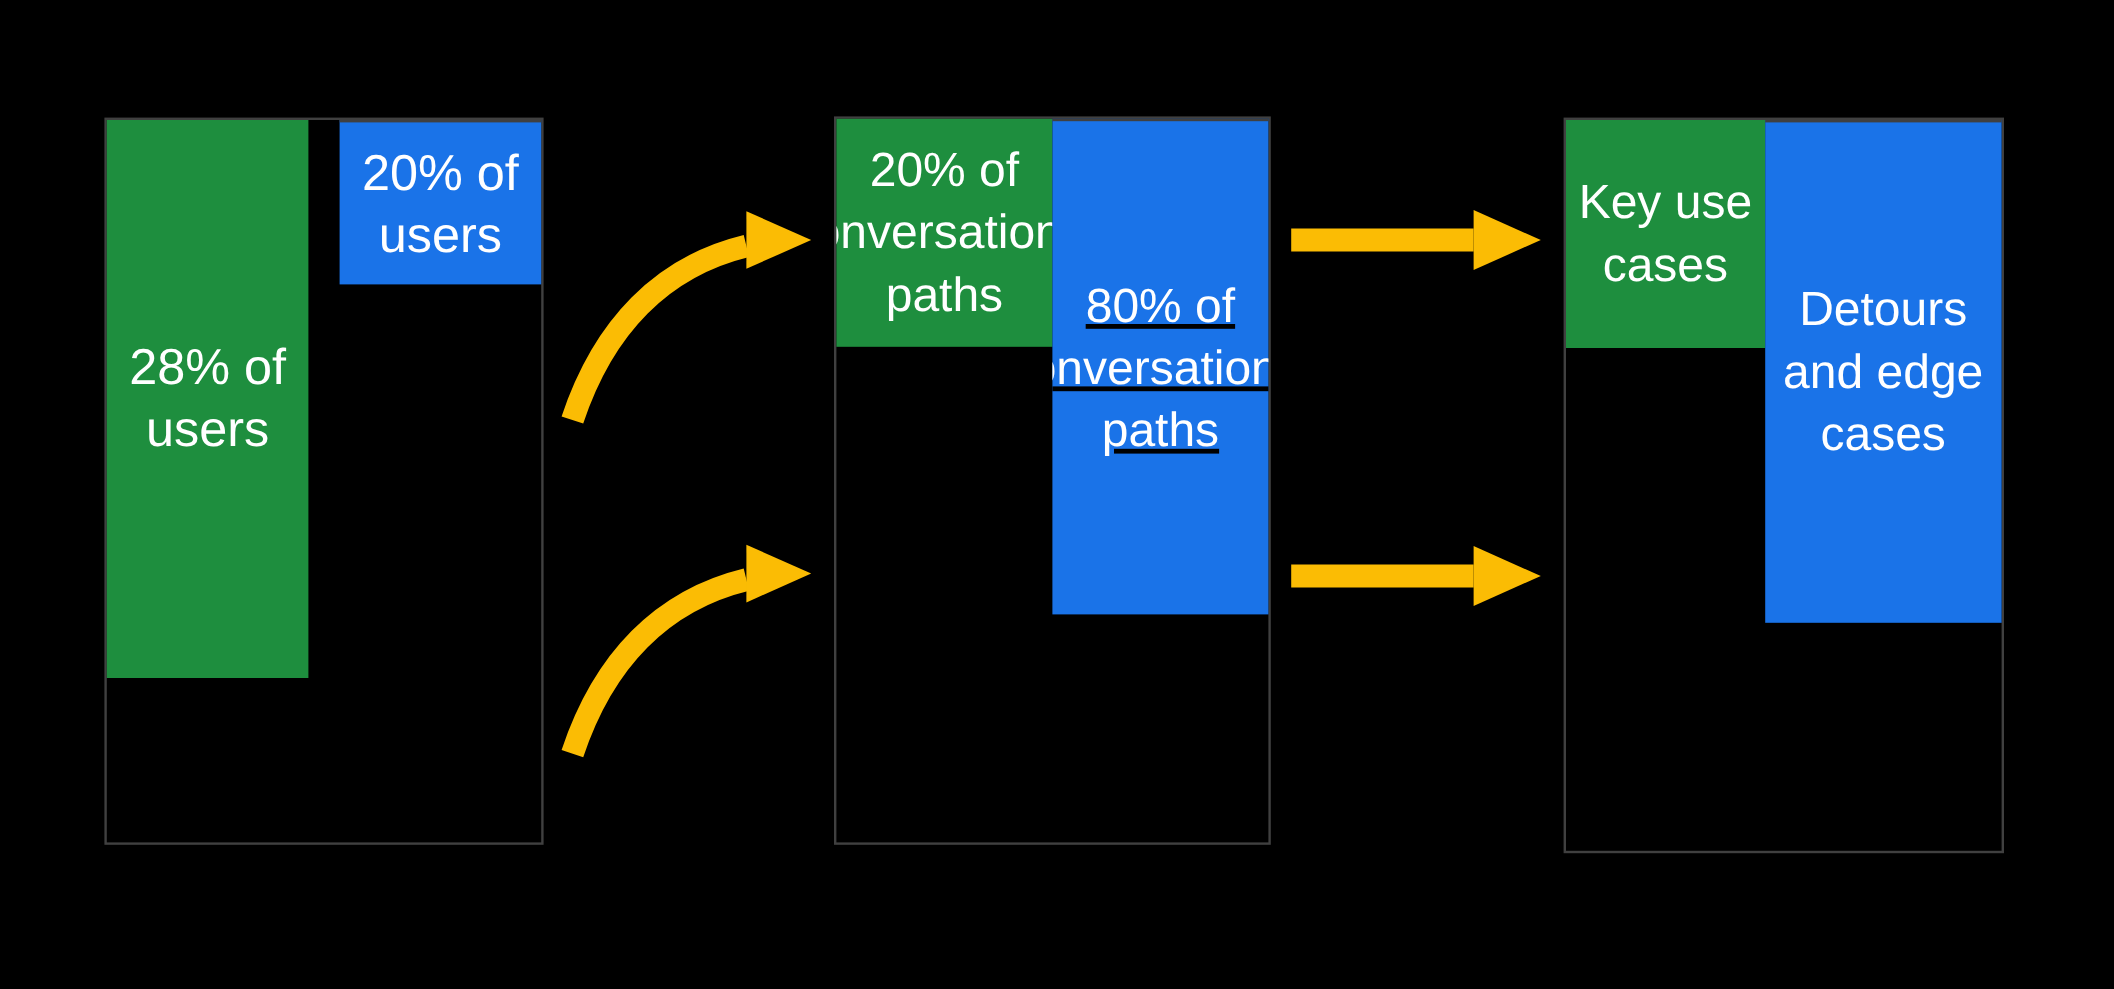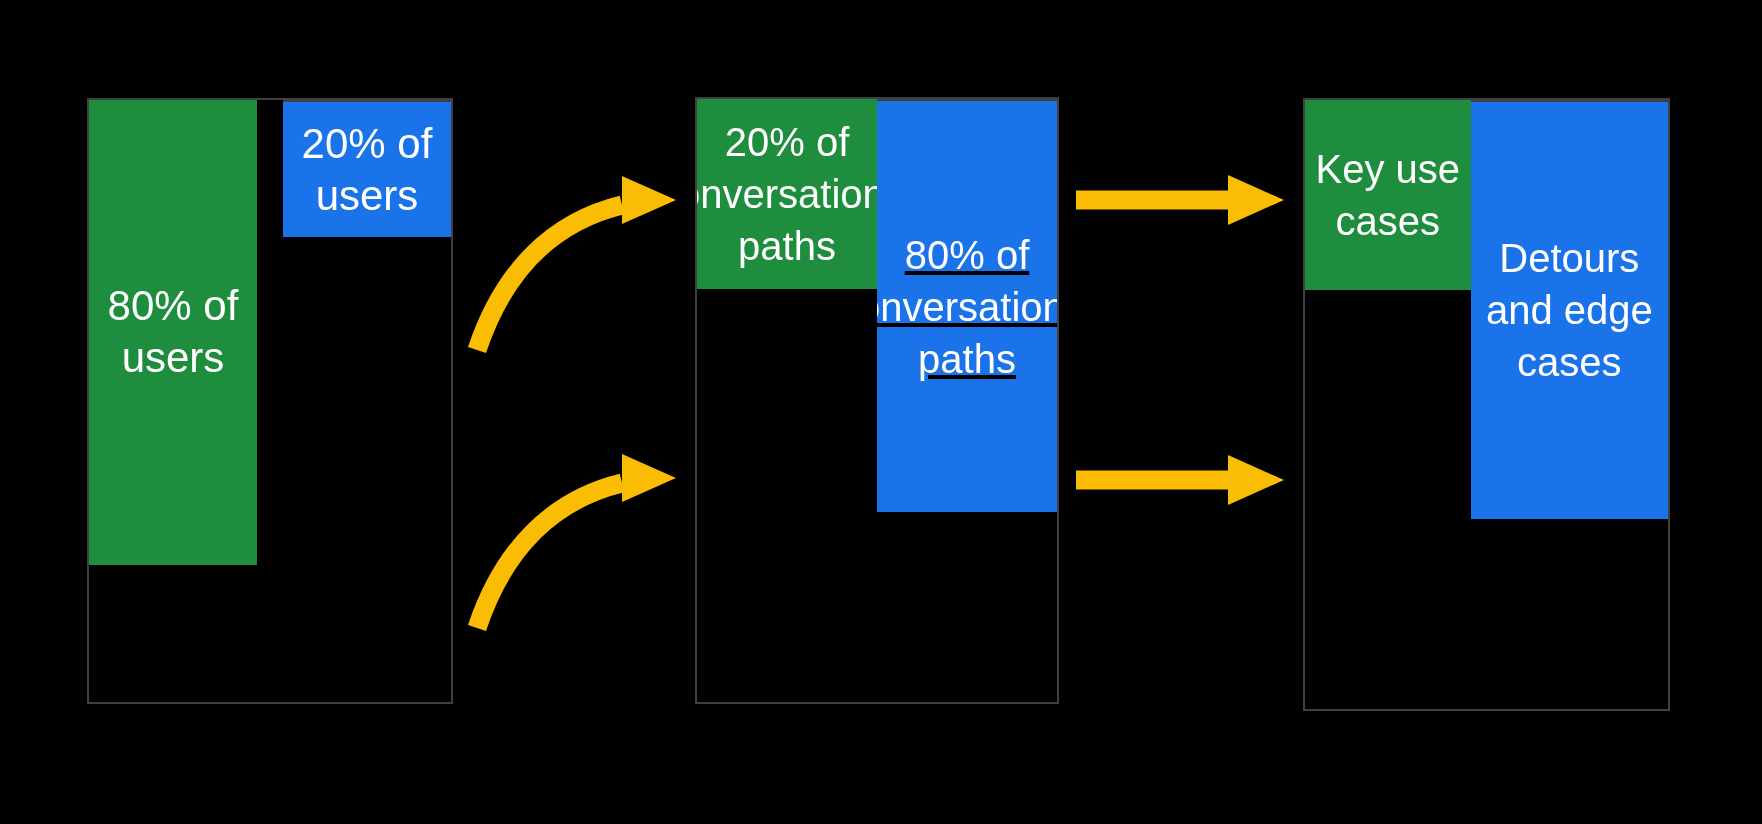--- a/index.html
+++ b/index.html
@@ -68,21 +68,21 @@
   }
   .arrow-head { fill: var(--arrow); stroke: none; }
 </style>
 </head>
 <body>
 
 <div class="canvas">
 
   <div class="column col-users">
     <div class="seg green">
-      <div class="label">80% of users</div>
+      <div class="label">28% of users</div>
     </div>
     <div class="seg blue">
       <div class="label">20% of users</div>
     </div>
   </div>
 
   <div class="column col-paths">
     <div class="seg green">
       <div class="label">20% of conversational paths</div>
     </div>

